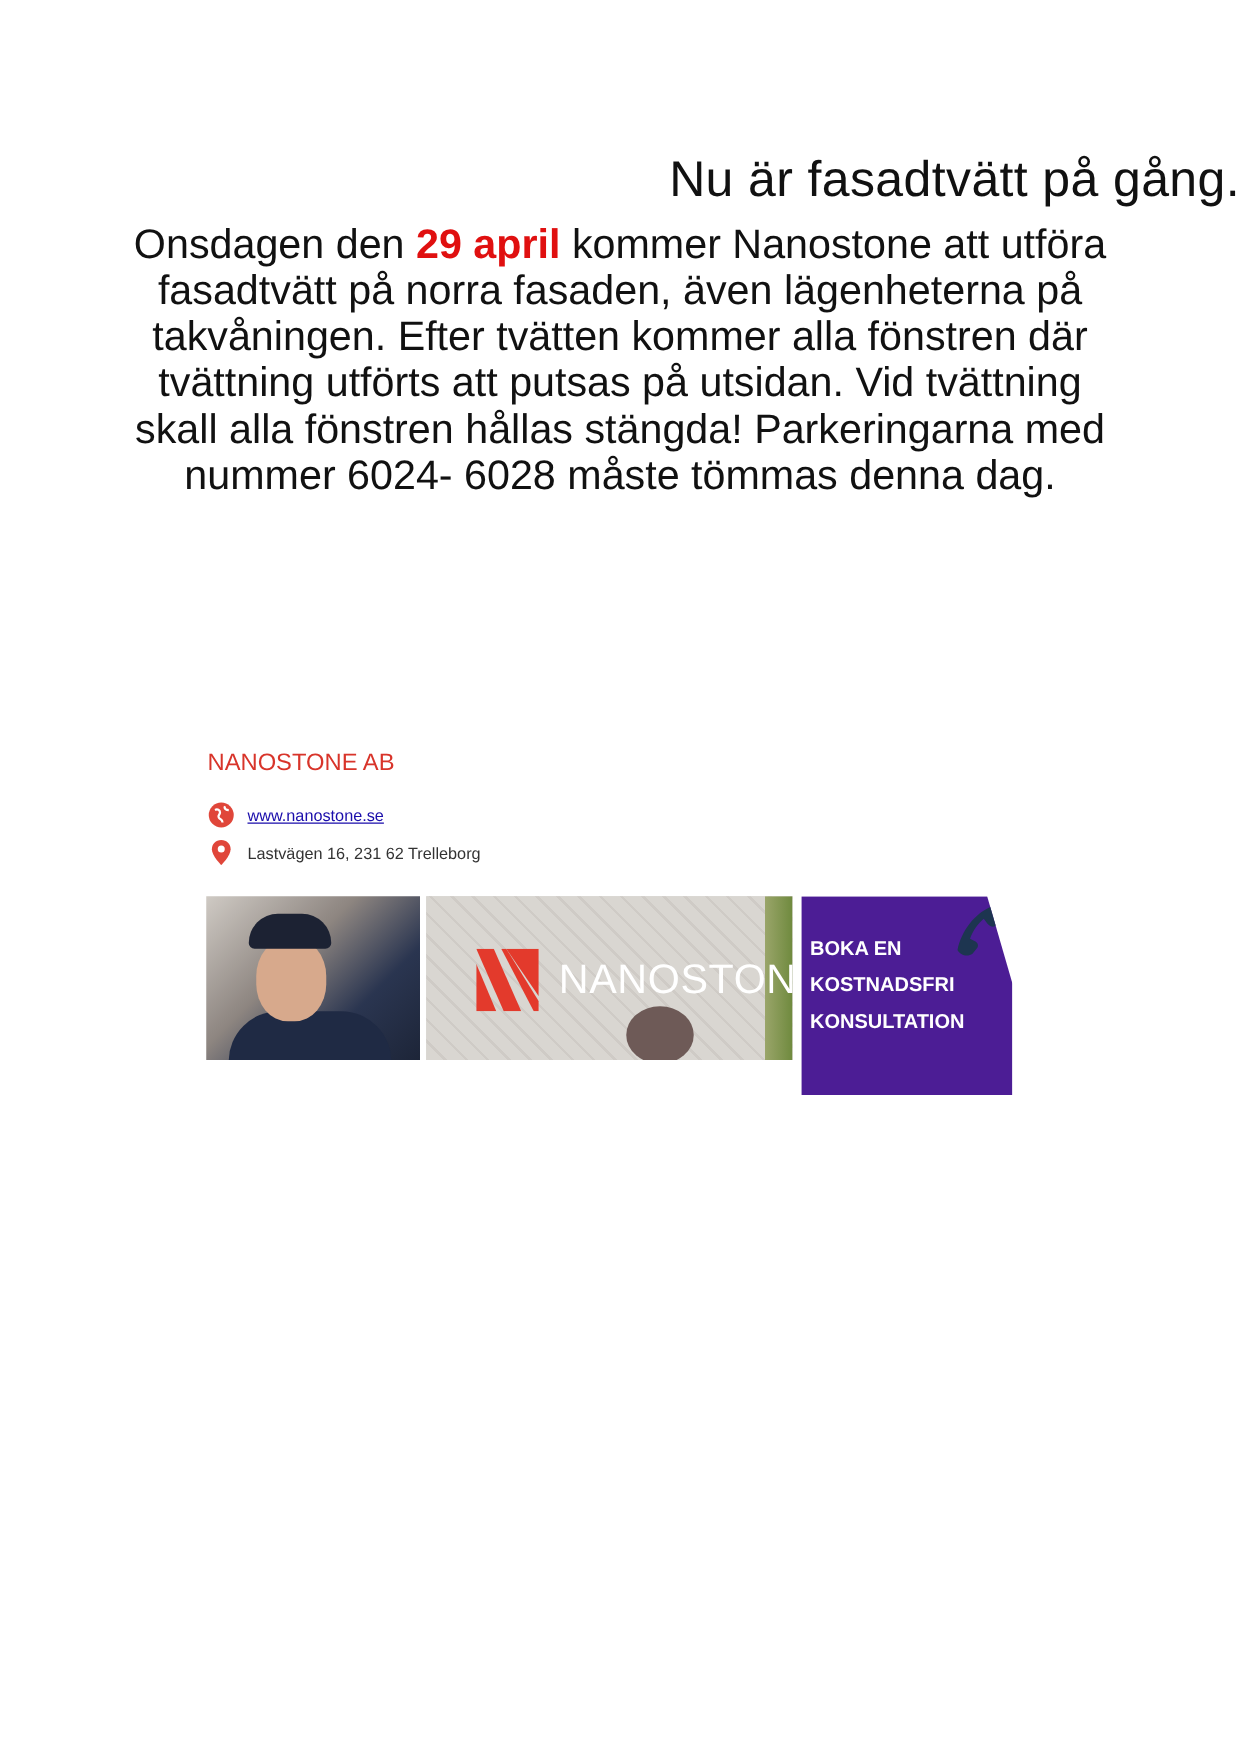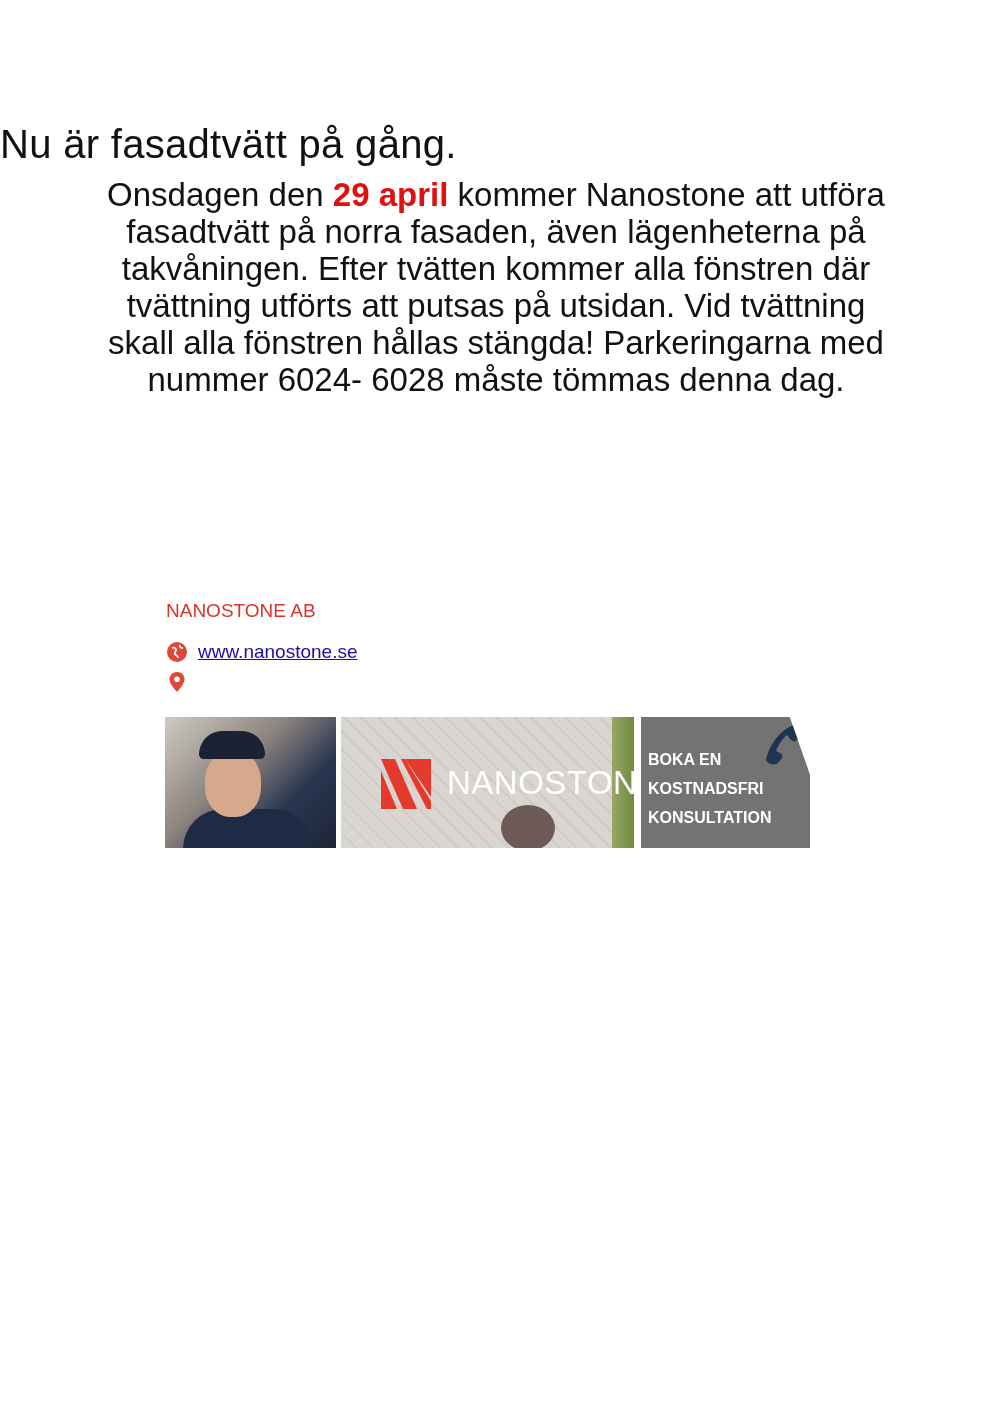--- a/index.html
+++ b/index.html
@@ -1,36 +1,36 @@
 <!DOCTYPE html>
 <html><head>
   <meta charset="utf-8">
   <style>
     html, body { margin:0; padding:0; background:#ffffff; }
     body { width:992px; height:1403px; position:relative; overflow:hidden; font-family:"DejaVu Sans", sans-serif; color:#111; }
-    .heading { position:absolute; left:0; top:122px; width:992px; text-align:left; font-family:"Liberation Sans", sans-serif; font-size:40px; color:#111; letter-spacing:0.3px; }
+    .heading { position:absolute; left:0; top:122px; width:992px; text-align:right; font-family:"Liberation Sans", sans-serif; font-size:40px; color:#111; letter-spacing:0.3px; }
     .body-text { position:absolute; left:100px; top:176px; width:792px; text-align:center; font-family:"Liberation Sans", sans-serif; font-size:33px; line-height:37px; color:#111; }
     .body-text .hl { color:#e01010; font-weight:bold; }
     .company { position:absolute; left:166px; top:600px; font-family:"Liberation Sans", sans-serif; font-weight:normal; font-size:19px; color:#d8342a; }
-    .contact-row { position:absolute; left:166px; display:flex; align-items:center; font-family:"Liberation Sans", sans-serif; font-size:19px;justify-content:flex-end; }
+    .contact-row { position:absolute; left:166px; display:flex; align-items:center; font-family:"Liberation Sans", sans-serif; font-size:13px;justify-content:flex-end; }
     .contact-row .icon { width:22px; height:22px; margin-right:10px; display:flex; align-items:center; justify-content:center; }
     .row-web { top:641px; }
     .row-addr { top:671px; color:#333; }
     .row-web a { color:#1a0dab; text-decoration:underline; }
     .banner { position:absolute; left:165px; top:717px; width:700px; height:131px; display:flex; }
     .panel-photo { width:171px; height:131px; background:linear-gradient(135deg,#cfcac4 0%,#8d8580 40%,#2a3550 70%,#1d2538 100%); position:relative; overflow:hidden; }
     .panel-photo .face { position:absolute; left:40px; top:34px; width:56px; height:66px; border-radius:45%; background:#d7a98c; }
     .panel-photo .cap { position:absolute; left:34px; top:14px; width:66px; height:28px; border-radius:30px 30px 6px 6px; background:#1c2233; }
     .panel-photo .shirt { position:absolute; left:18px; top:92px; width:130px; height:60px; border-radius:40px 40px 0 0; background:#1f2a44; }
     .panel-logo { width:293px; height:131px; margin-left:5px; background:repeating-linear-gradient(45deg,#d9d6d1 0 10px,#cfcbc6 10px 12px),#d6d3ce; position:relative; overflow:hidden; }
     .panel-logo .grass { position:absolute; right:0; top:0; width:22px; height:131px; background:linear-gradient(90deg,#9aa56a,#6f8a3e); }
     .panel-logo .mark { position:absolute; left:40px; top:42px; width:50px; height:50px; }
     .panel-logo .wordmark { position:absolute; left:106px; top:47px; font-family:"Liberation Sans", sans-serif; font-size:33px; color:#ffffff; letter-spacing:0.5px; }
     .panel-logo .person { position:absolute; left:160px; top:88px; width:54px; height:46px; border-radius:50%; background:#6e5a57; }
-    .panel-cta { width:169px; height:131px; margin-left:7px; background:#737373; position:relative; clip-path:polygon(0 0,88% 0,100% 44%,100% 100%,0 100%);text-decoration:underline; }
+    .panel-cta { width:169px; height:159px; margin-left:7px; background:#4c1d95; position:relative; clip-path:polygon(0 0,88% 0,100% 44%,100% 100%,0 100%);text-decoration:underline; }
     .panel-cta .cta-text { position:absolute; left:7px; top:28px; font-family:"Liberation Sans", sans-serif; font-weight:bold; font-size:16px; line-height:29px; color:#fff; white-space:pre-line; }
     .panel-cta .phone { position:absolute; right:4px; top:2px; width:56px; height:56px; }
   </style>
 </head>
 <body>
 
 <div class="heading">Nu är fasadtvätt på gång.</div>
 
 <div class="body-text"><span>Onsdagen den </span><span class="hl">29 april</span><span> kommer Nanostone att utföra fasadtvätt på norra fasaden, även lägenheterna på takvåningen. Efter tvätten kommer alla fönstren där tvättning utförts att putsas på utsidan. Vid tvättning skall alla fönstren hållas stängda!  Parkeringarna med nummer 6024- 6028 måste tömmas denna dag.</span></div>
 
@@ -46,20 +46,21 @@
   <a href="#">www.nanostone.se</a>
 </div>
 
 <div class="contact-row row-addr">
   <span class="icon">
     <svg width="18" height="22" viewBox="0 0 18 22">
         <path d="M9 1C4.6 1 1.5 4.2 1.5 8.3 1.5 13.5 9 21 9 21s7.5-7.5 7.5-12.7C16.5 4.2 13.4 1 9 1z" fill="#e0463a"></path>
         <circle cx="9" cy="8.2" r="2.8" fill="#fff"></circle>
       </svg>
   </span>
+  <span>Lastvägen 16, 231 62 Trelleborg</span>
 </div>
 
 <div class="banner">
   <div class="panel-photo">
     <div class="shirt"></div>
       <div class="face"></div>
       <div class="cap"></div>
   </div>
   <div class="panel-logo">
     <div class="grass"></div>

